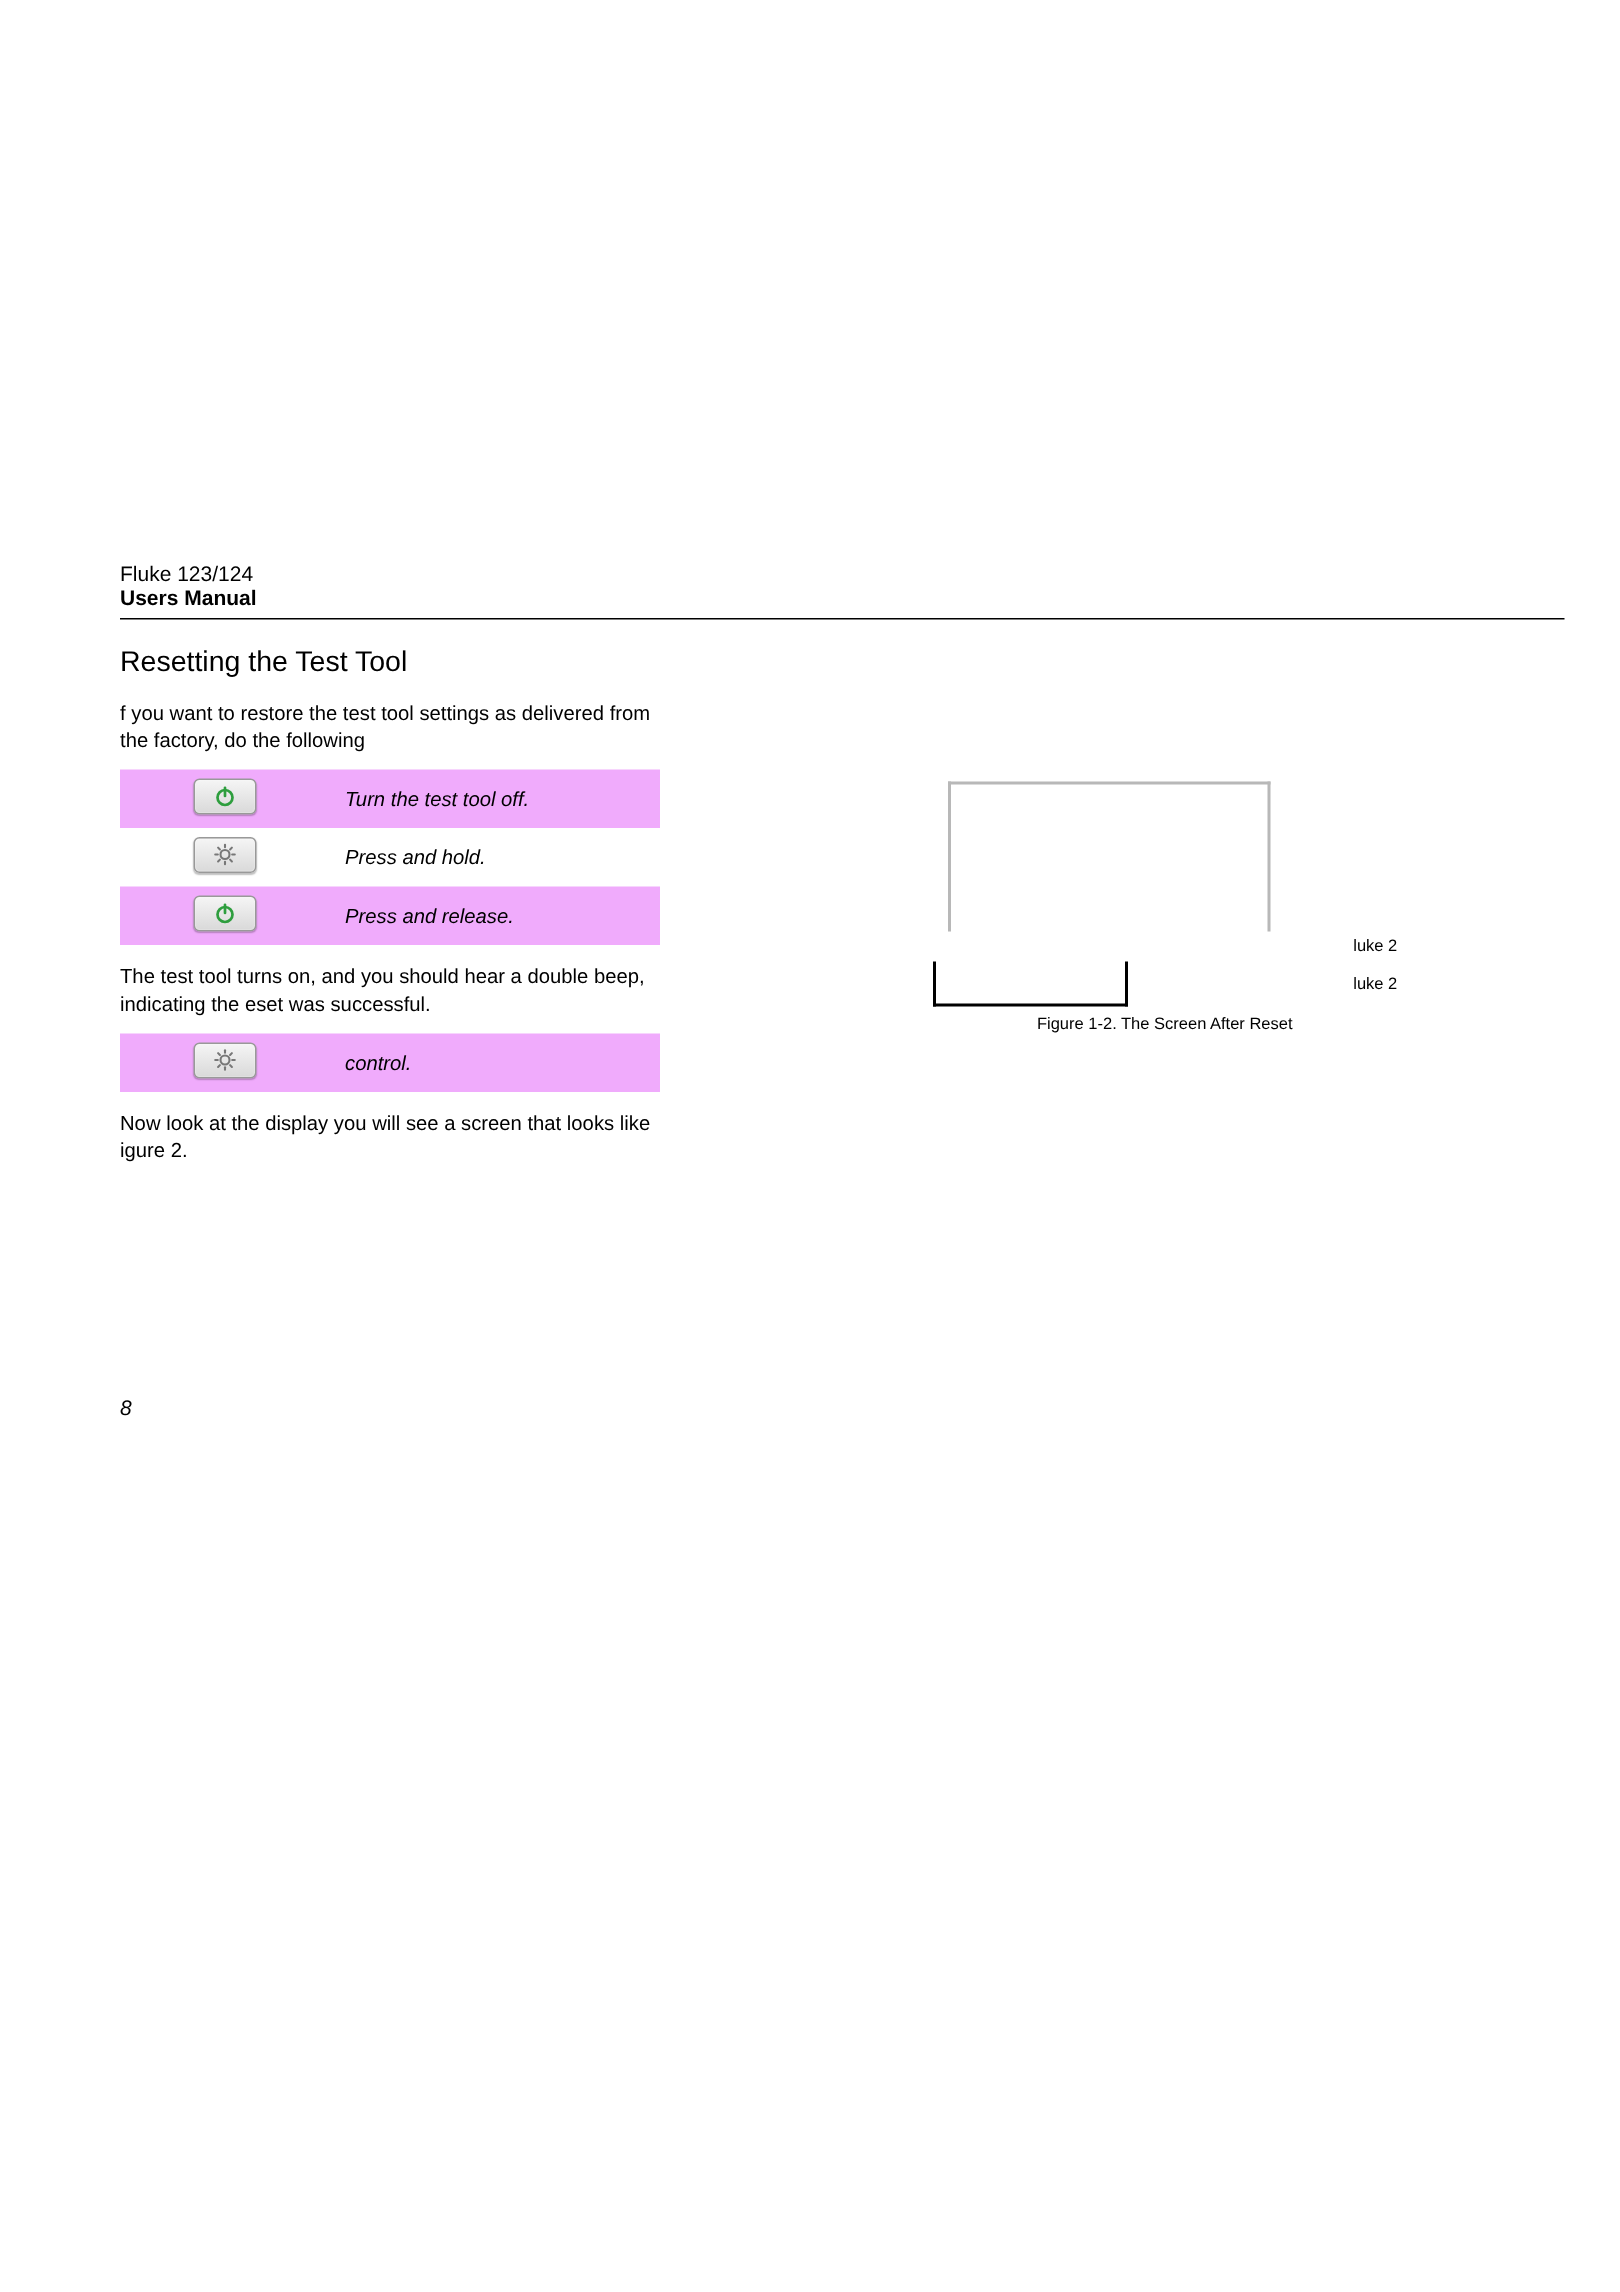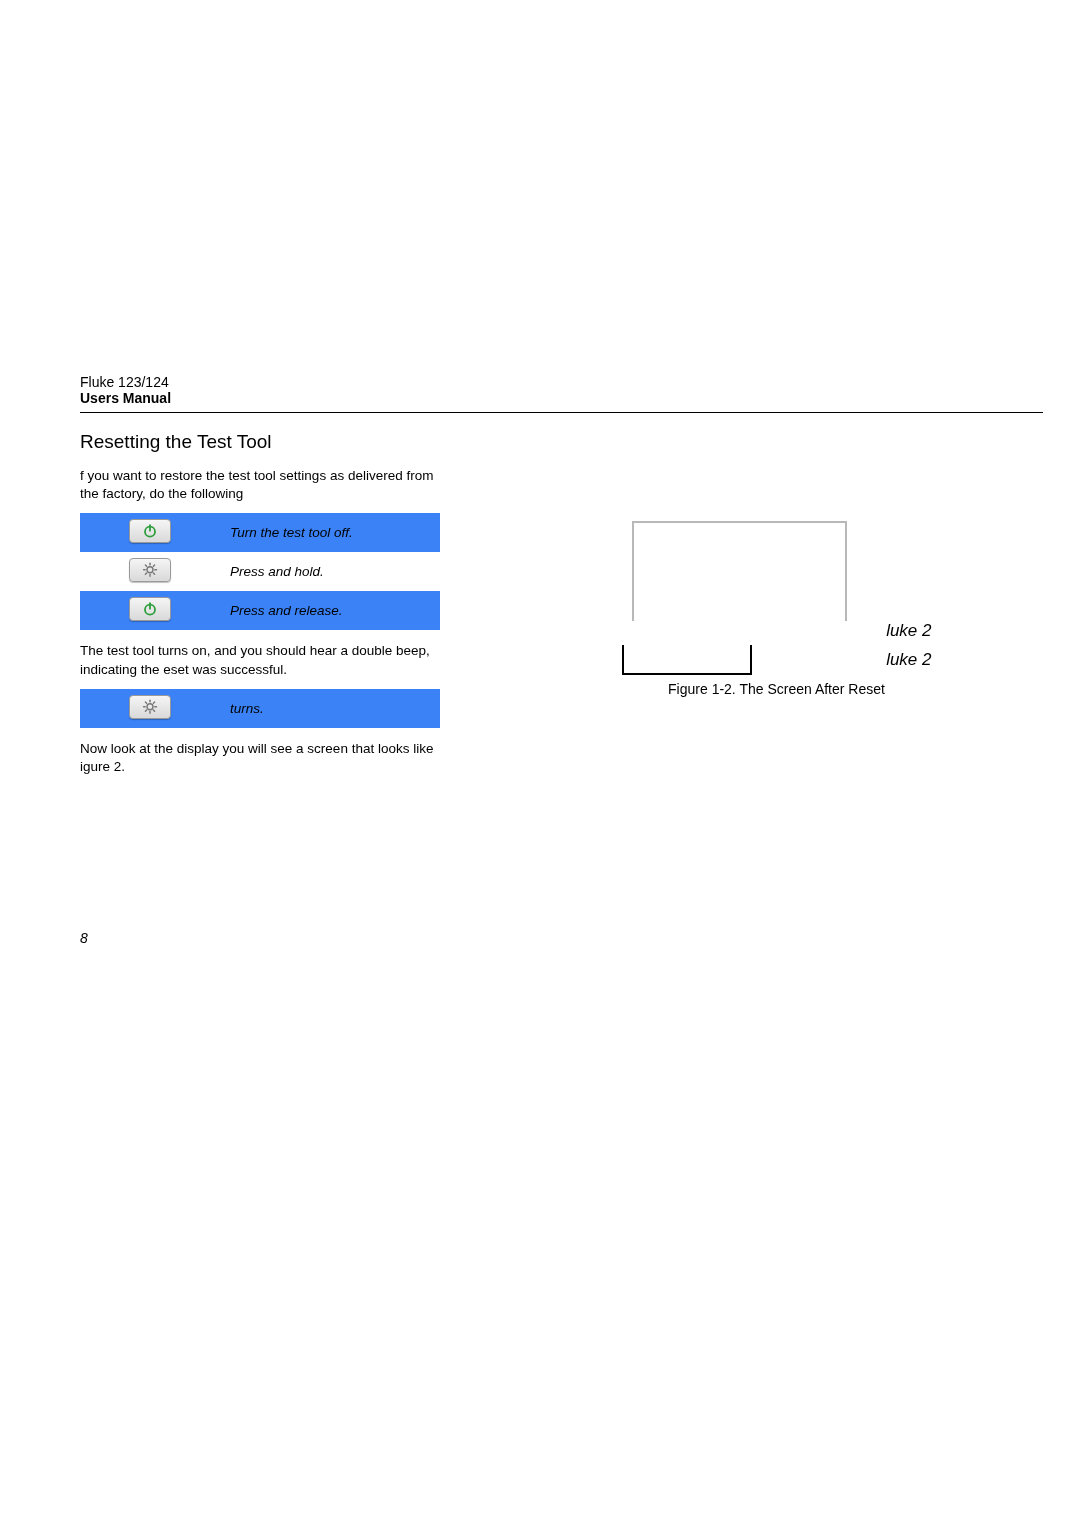--- a/index.html
+++ b/index.html
@@ -61,21 +61,21 @@
     border-collapse: collapse;
     width: 360px;
   }
   table.steps td {
     padding: 6px 10px;
     vertical-align: middle;
     font-style: italic;
     font-size: 13.5px;
   }
   table.steps tr.grey td {
-    background: #3b82f6;
+    background: #f0abfc;
   }
   table.steps td.iconcell {
     width: 120px;
     text-align: center;
   }
   .keybtn {
     display: inline-block;
     width: 40px;
     height: 22px;
     border-radius: 4px;
@@ -114,31 +114,30 @@
   }
   .screen-bottom-box {
     width: 130px;
     height: 30px;
     border-left: 2px solid #000;
     border-right: 2px solid #000;
     border-bottom: 2px solid #000;
     box-sizing: border-box;
   }
   .screen-label {
-    font-style: italic;
-    font-size: 17px;
+    font-size: 11px;
   }
   .screen-mid-label {
     text-align: right;
     padding-right: 0;
     margin-bottom: 4px;
   }
   .caption {
     text-align: center;
-    font-size: 14px;
+    font-size: 11px;
     margin-top: 6px;
   }
   .page-num {
     position: absolute;
     left: 80px;
     top: 886px;
     font-style: italic;
     font-size: 14px;
   }
 </style>
@@ -220,21 +219,21 @@
                   <line x1="1.5" y1="8" x2="3.2" y2="8"></line>
                   <line x1="12.8" y1="8" x2="14.5" y2="8"></line>
                   <line x1="3.4" y1="3.4" x2="4.6" y2="4.6"></line>
                   <line x1="11.4" y1="11.4" x2="12.6" y2="12.6"></line>
                   <line x1="12.6" y1="3.4" x2="11.4" y2="4.6"></line>
                   <line x1="4.6" y1="11.4" x2="3.4" y2="12.6"></line>
                 </g>
               </svg>
             </span>
           </td>
-          <td>turns.</td>
+          <td>control.</td>
         </tr>
       </tbody>
         </table>
 
       <p class="para italic" style="margin-top:12px; margin-bottom:2px;">Now look at the display you will see a screen that looks like igure 2.</p>
     </div>
 
     <div class="col-right">
       <div class="screen-figure">
         <div class="screen-outer">

